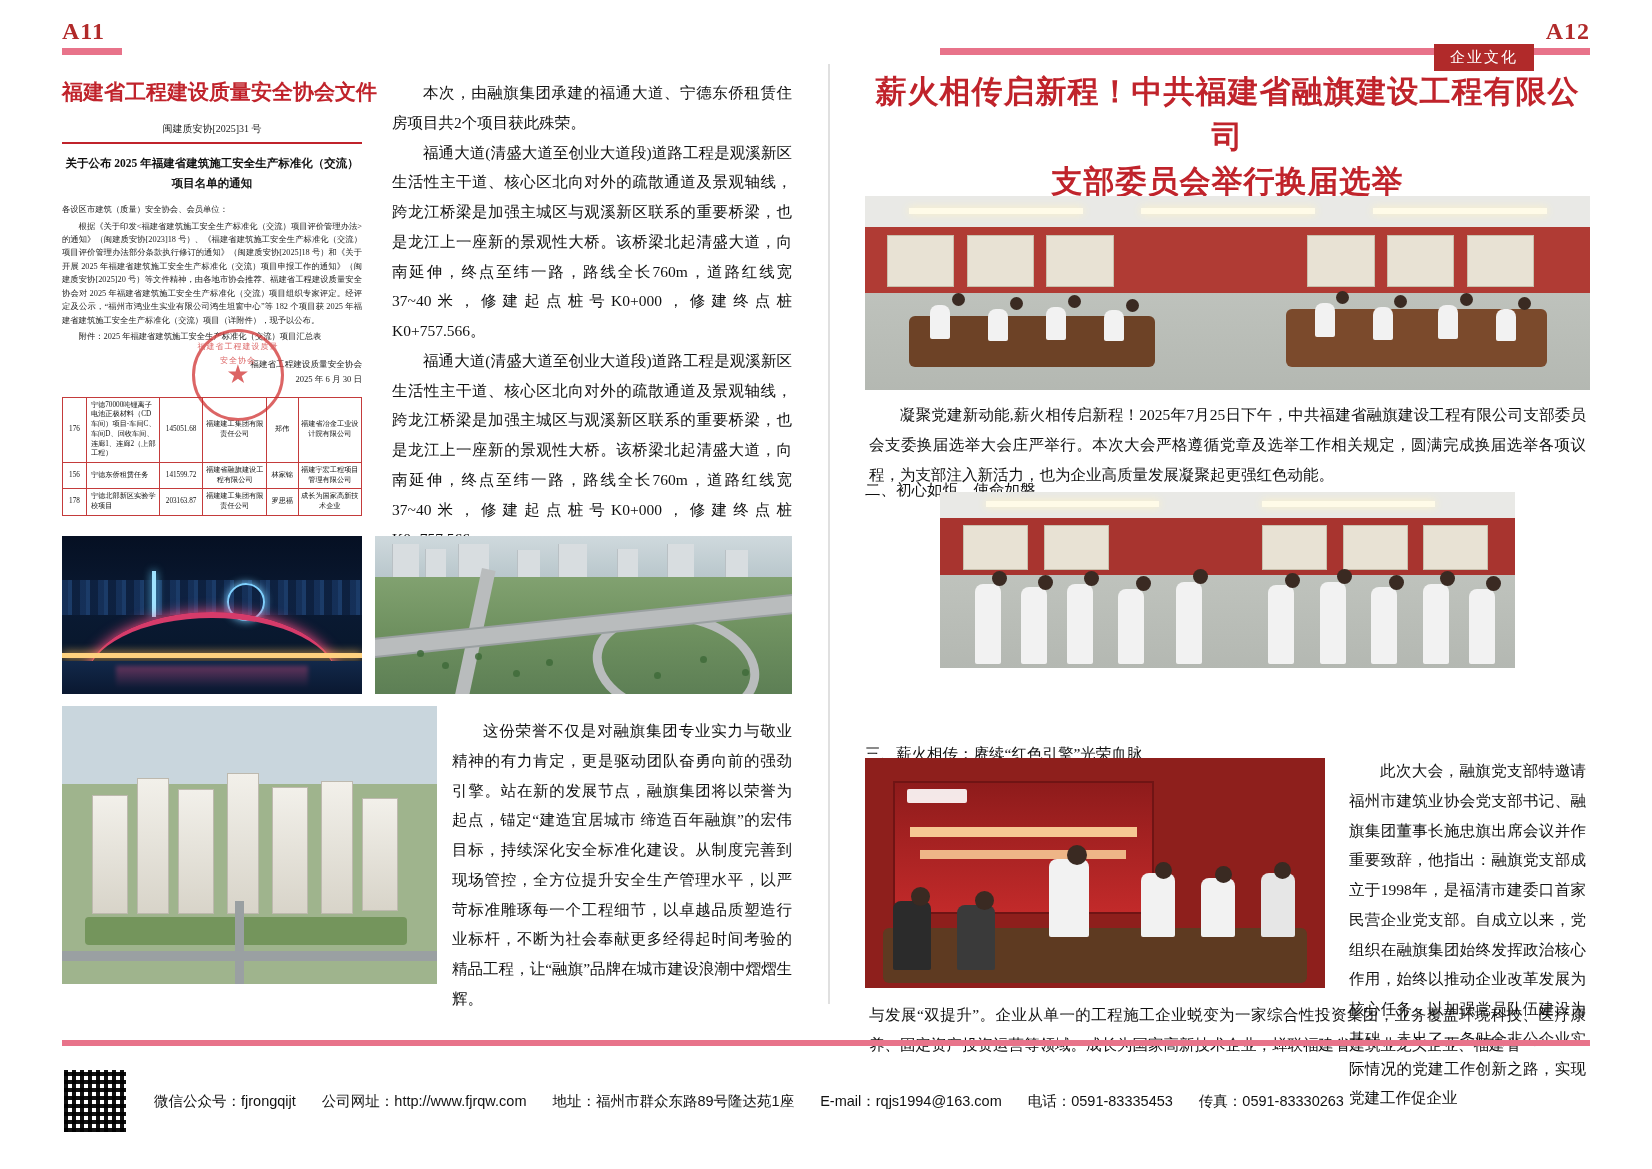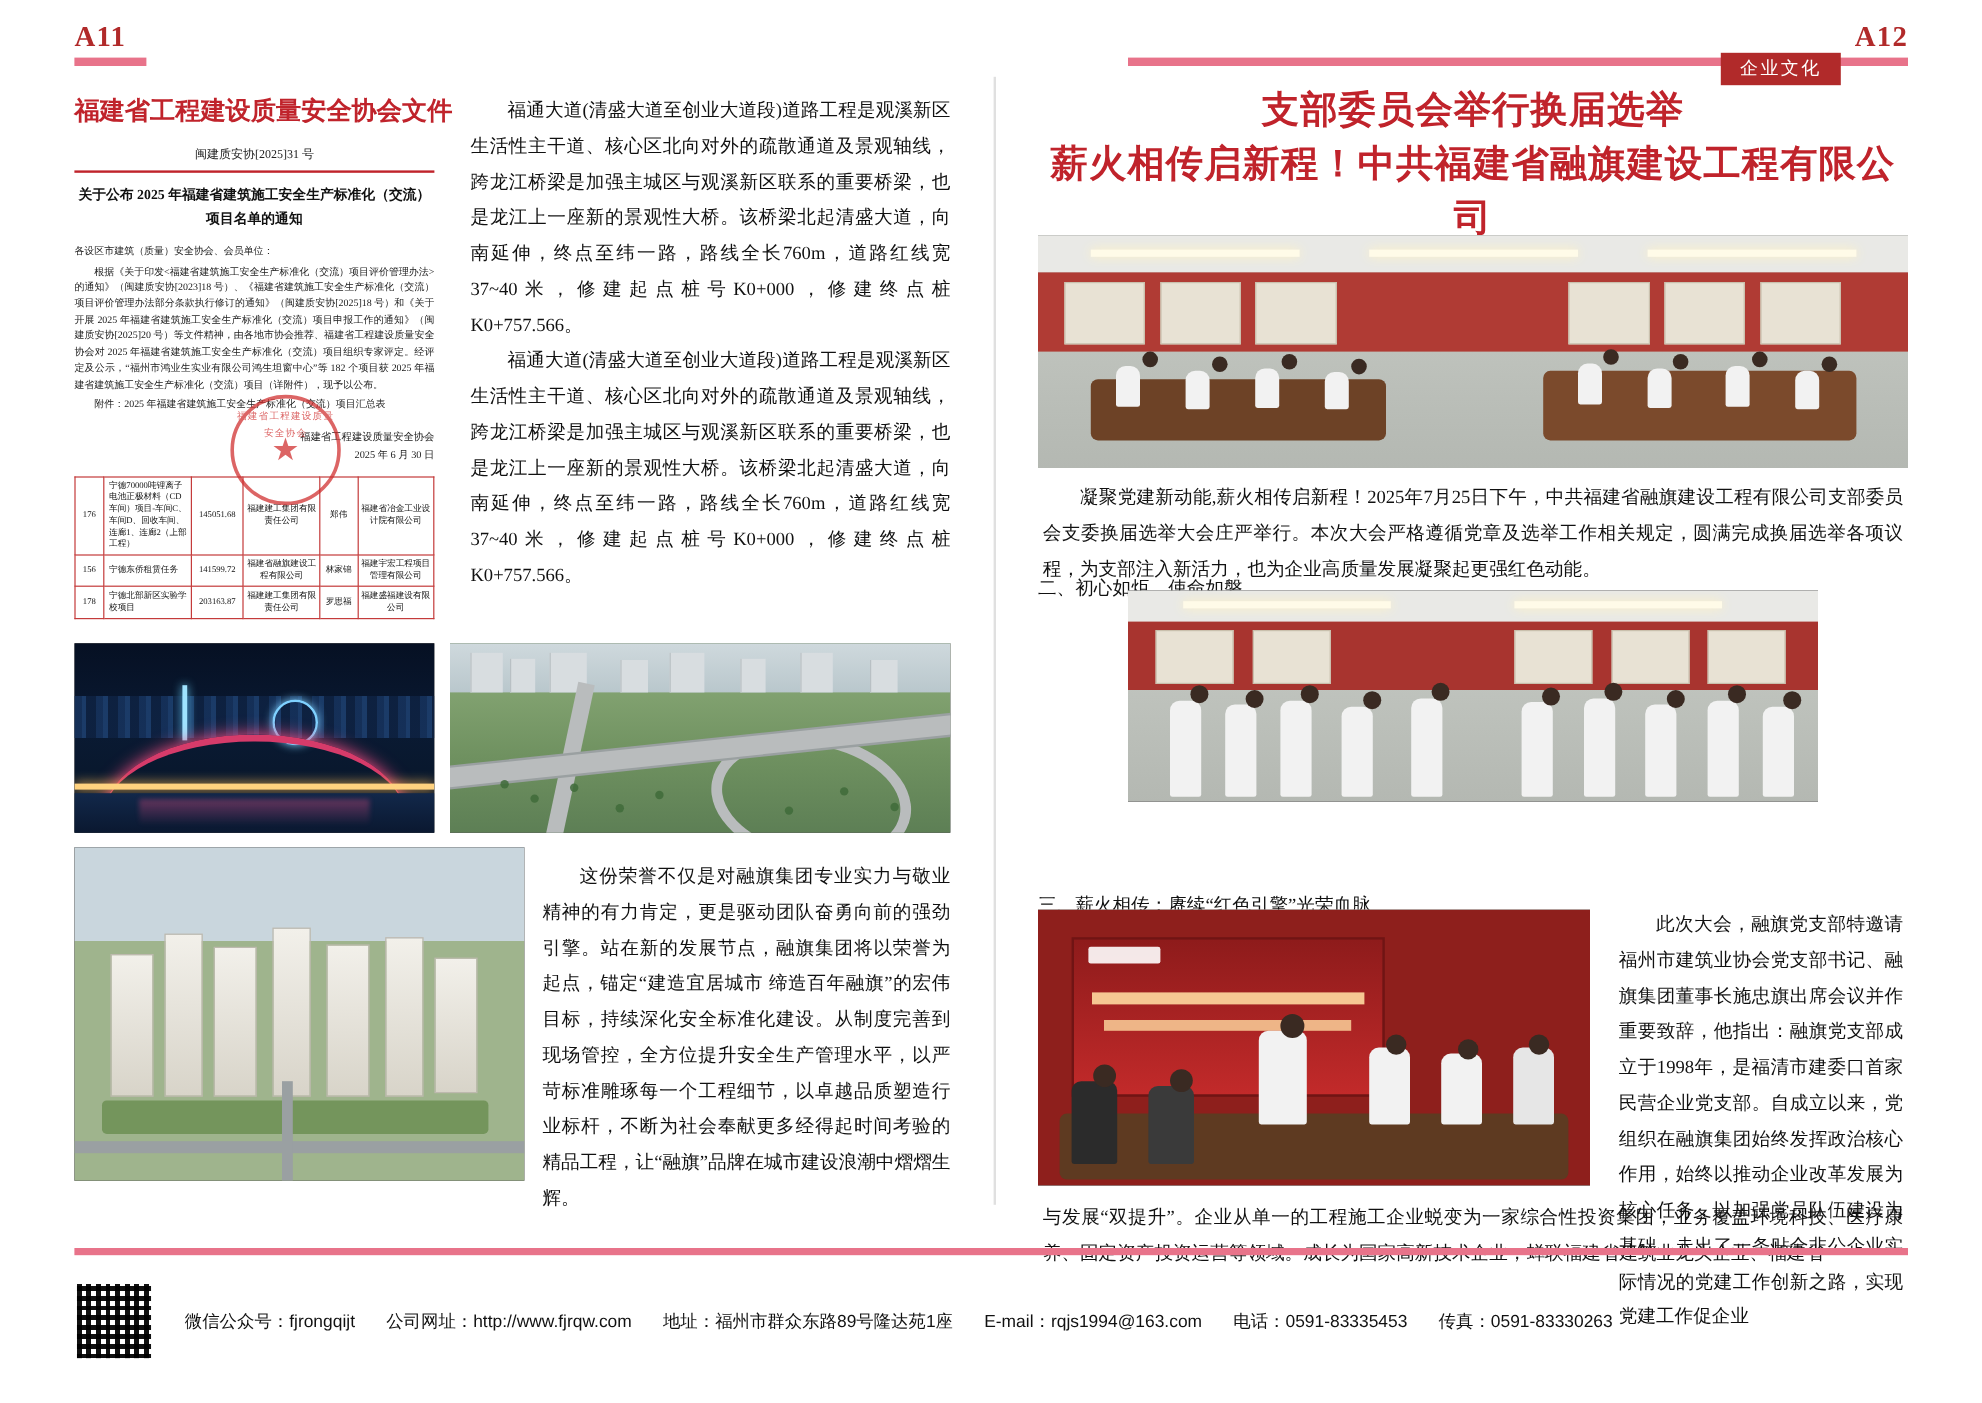--- a/index.html
+++ b/index.html
@@ -252,28 +252,29 @@
             <td class="unit">福建省融旗建设工程有限公司</td>
             <td class="person">林家锦</td>
             <td class="sup">福建宇宏工程项目管理有限公司</td>
           </tr>
           <tr>
             <td class="lead">178</td>
             <td class="name">宁德北部新区实验学校项目</td>
             <td class="money">203163.87</td>
             <td class="unit">福建建工集团有限责任公司</td>
             <td class="person">罗思福</td>
-            <td class="sup">福建盛福建设有限公司</td>
+            <td class="sup">成长为国家高新技术企业</td>
           </tr>
         </tbody>
       </table>
     </div>
   </div>
 
   <div class="col2-text bodytext">
+    <p>本次，由融旗集团承建的福通大道、宁德东侨租赁住房项目共2个项目获此殊荣。</p>
     <p>福通大道(清盛大道至创业大道段)道路工程是观溪新区生活性主干道、核心区北向对外的疏散通道及景观轴线，跨龙江桥梁是加强主城区与观溪新区联系的重要桥梁，也是龙江上一座新的景观性大桥。该桥梁北起清盛大道，向南延伸，终点至纬一路，路线全长760m，道路红线宽37~40米，修建起点桩号K0+000，修建终点桩K0+757.566。</p>
     <p>福通大道(清盛大道至创业大道段)道路工程是观溪新区生活性主干道、核心区北向对外的疏散通道及景观轴线，跨龙江桥梁是加强主城区与观溪新区联系的重要桥梁，也是龙江上一座新的景观性大桥。该桥梁北起清盛大道，向南延伸，终点至纬一路，路线全长760m，道路红线宽37~40米，修建起点桩号K0+000，修建终点桩K0+757.566。</p>
   </div>
 
   <div class="photo ph-night">
     <div class="sky"></div>
     <div class="city"></div>
     <div class="tower"></div>
     <div class="wheel"></div>
     <div class="bridgearc"></div>
@@ -319,22 +320,22 @@
     <div class="road" style="left:0;top:88%;width:100%;height:10px;"></div>
     <div class="road" style="left:46%;top:70%;width:9px;height:30%;"></div>
   </div>
 
   <div class="col1-lower bodytext">
     <p>这份荣誉不仅是对融旗集团专业实力与敬业精神的有力肯定，更是驱动团队奋勇向前的强劲引擎。站在新的发展节点，融旗集团将以荣誉为起点，锚定“建造宜居城市 缔造百年融旗”的宏伟目标，持续深化安全标准化建设。从制度完善到现场管控，全方位提升安全生产管理水平，以严苛标准雕琢每一个工程细节，以卓越品质塑造行业标杆，不断为社会奉献更多经得起时间考验的精品工程，让“融旗”品牌在城市建设浪潮中熠熠生辉。</p>
   </div>
 
   <div class="col col-right">
     <div class="headline">
+      <div>薪火相传启新程！中共福建省融旗建设工程有限公司</div>
       <div>支部委员会举行换届选举</div>
-      <div>薪火相传启新程！中共福建省融旗建设工程有限公司</div>
     </div>
     <div class="sub-h">一、中共福建省融旗建设工程有限公司支部委员会支委换届选举大会</div>
   </div>
 
   <div class="photo ph-meet1">
     <div class="room">
       <div class="ceil"></div>
       <div class="lamp" style="left:6%;top:6%;width:24%"></div>
       <div class="lamp" style="left:38%;top:6%;width:24%"></div>
       <div class="lamp" style="left:70%;top:6%;width:24%"></div>

